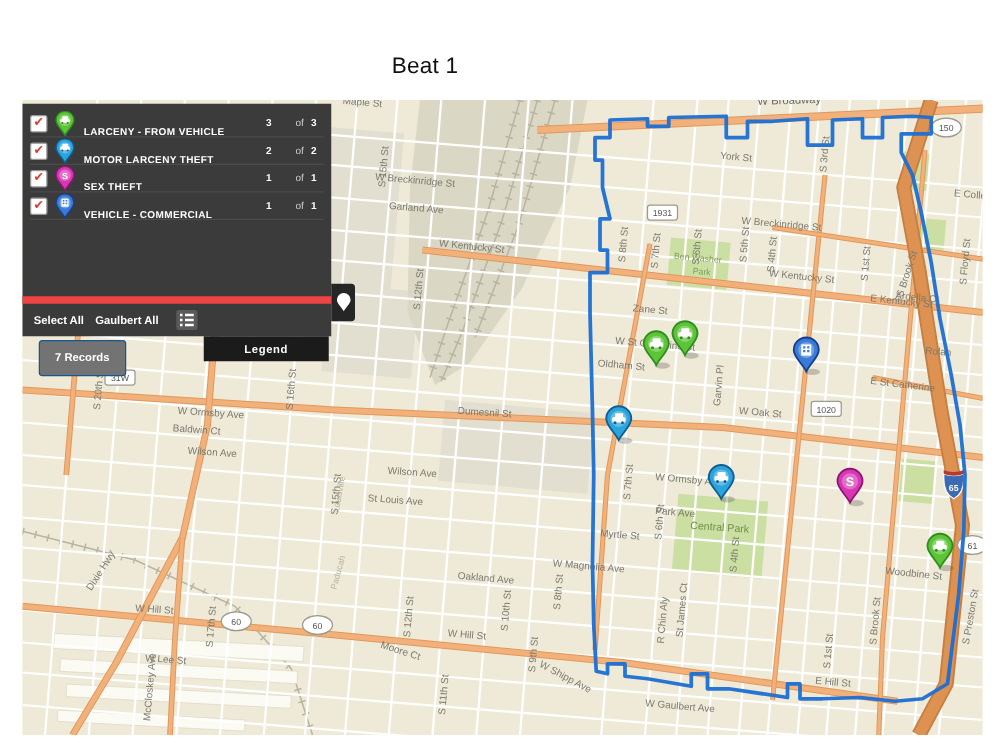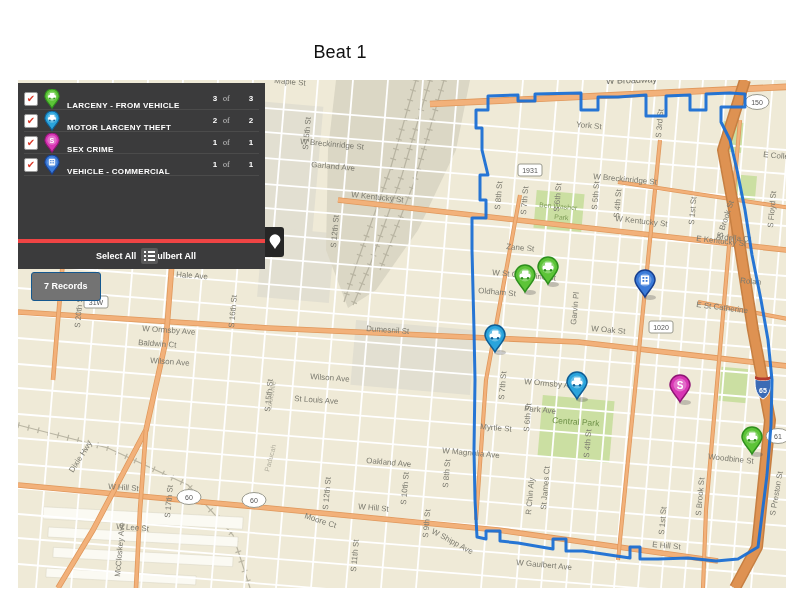--- a/index.html
+++ b/index.html
@@ -11,23 +11,23 @@
   svg text{font-family:"Liberation Sans",sans-serif;}
   
   .panel{position:absolute;left:0;top:3px;width:247px;height:186px;background:#3b3b3c;z-index:5;}
   .prow{display:flex;align-items:center;height:21px;margin:0 6px;border-bottom:1px solid #4b4b4b;}
   .prow:first-child{margin-top:5px;}
   .cb{width:12px;height:12px;background:#fff;border:1px solid #999;border-radius:2px;
       font-size:10px;line-height:11px;text-align:center;color:#d93a2b;flex:0 0 auto;}
   .mini{width:17px;height:20px;margin-left:6px;flex:0 0 auto;}
   .plabel{flex:1 1 auto;margin-left:6px;color:#fff;font-size:8px;font-weight:bold;letter-spacing:.3px;margin-top:13px;}
   .cnt{width:16px;text-align:center;color:#fff;font-size:8px;font-weight:bold;}
-  .ofl{width:20px;text-align:left;color:#cfcfcf;font-size:8px;font-family:Liberation Serif, serif;}
-  .pbottom{position:absolute;left:0;bottom:0;width:100%;height:26px;border-top:4px solid #ef4444;
-           display:flex;align-items:center;justify-content:center;}
+  .ofl{width:20px;text-align:right;color:#cfcfcf;font-size:8px;}
+  .pbottom{position:absolute;left:0;bottom:0;width:100%;height:26px;border-top:6px solid #ef4444;
+           display:flex;align-items:center;}
   .plink{color:#fff;font-size:9px;font-weight:bold;margin-left:9px;cursor:pointer;}
   .listbtn{position:absolute;left:123px;top:5px;width:17px;height:16px;background:#5a5a5a;
            border-radius:2px;padding:2px 3px;box-sizing:border-box;}
   .lrow{display:flex;align-items:center;height:4px;}
   .ldot{width:2px;height:2px;background:#fff;}
   .lbar{height:2px;background:#fff;flex:1;margin-left:2px;}
   .pintab{position:absolute;left:247px;top:147px;width:19px;height:30px;background:#262626;
           border-radius:0 3px 3px 0;display:flex;align-items:center;justify-content:center;z-index:4;}
   .legendtab{position:absolute;left:145px;top:189px;width:100px;height:20px;background:#1b1b1b;
              color:#fff;font-size:9px;font-weight:bold;letter-spacing:.5px;text-align:center;
@@ -360,21 +360,21 @@
           </div>
           <div class="prow">
             <span class="cb">✔</span>
             <span class="mini"><svg width="16" height="20" viewBox="0 0 22 28">
                 <g>
                   <path d="M11 27C7.5 20.5 1 15.5 1 10a10 10 0 0 1 20 0c0 5.5-6.5 10.5-10 17z" fill="#d836b4" stroke="#8f1574" stroke-width="1.5"></path>
                   <circle cx="11" cy="10" r="6.5" fill="rgba(255,255,255,0.28)"></circle>
                   <text x="11" y="14" font-size="10" font-weight="bold" fill="#fff" text-anchor="middle">S</text>
                 </g>
               </svg></span>
-            <span class="plabel">SEX CRIME</span>
+            <span class="plabel">SEX THEFT</span>
             <span class="cnt">1</span>
             <span class="ofl">of</span>
             <span class="cnt">1</span>
           </div>
           <div class="prow">
             <span class="cb">✔</span>
             <span class="mini"><svg width="16" height="20" viewBox="0 0 22 28">
                 <g>
                   <path d="M11 27C7.5 20.5 1 15.5 1 10a10 10 0 0 1 20 0c0 5.5-6.5 10.5-10 17z" fill="#3a7ad8" stroke="#173f8f" stroke-width="1.5"></path>
                   <circle cx="11" cy="10" r="6.5" fill="rgba(255,255,255,0.28)"></circle>
@@ -412,15 +412,16 @@
         </div>
       </div>
     </div>
 
     <div class="pintab">
       <svg width="12" height="16" viewBox="0 0 22 28">
         <path d="M11 27C7.5 20.5 1 15.5 1 10a10 10 0 0 1 20 0c0 5.5-6.5 10.5-10 17z" fill="#fff"></path>
       </svg>
     </div>
 
+    <div class="legendtab">Legend</div>
     <div class="badge">7 Records</div>
   </div>
 </div>
 
 </body></html>

